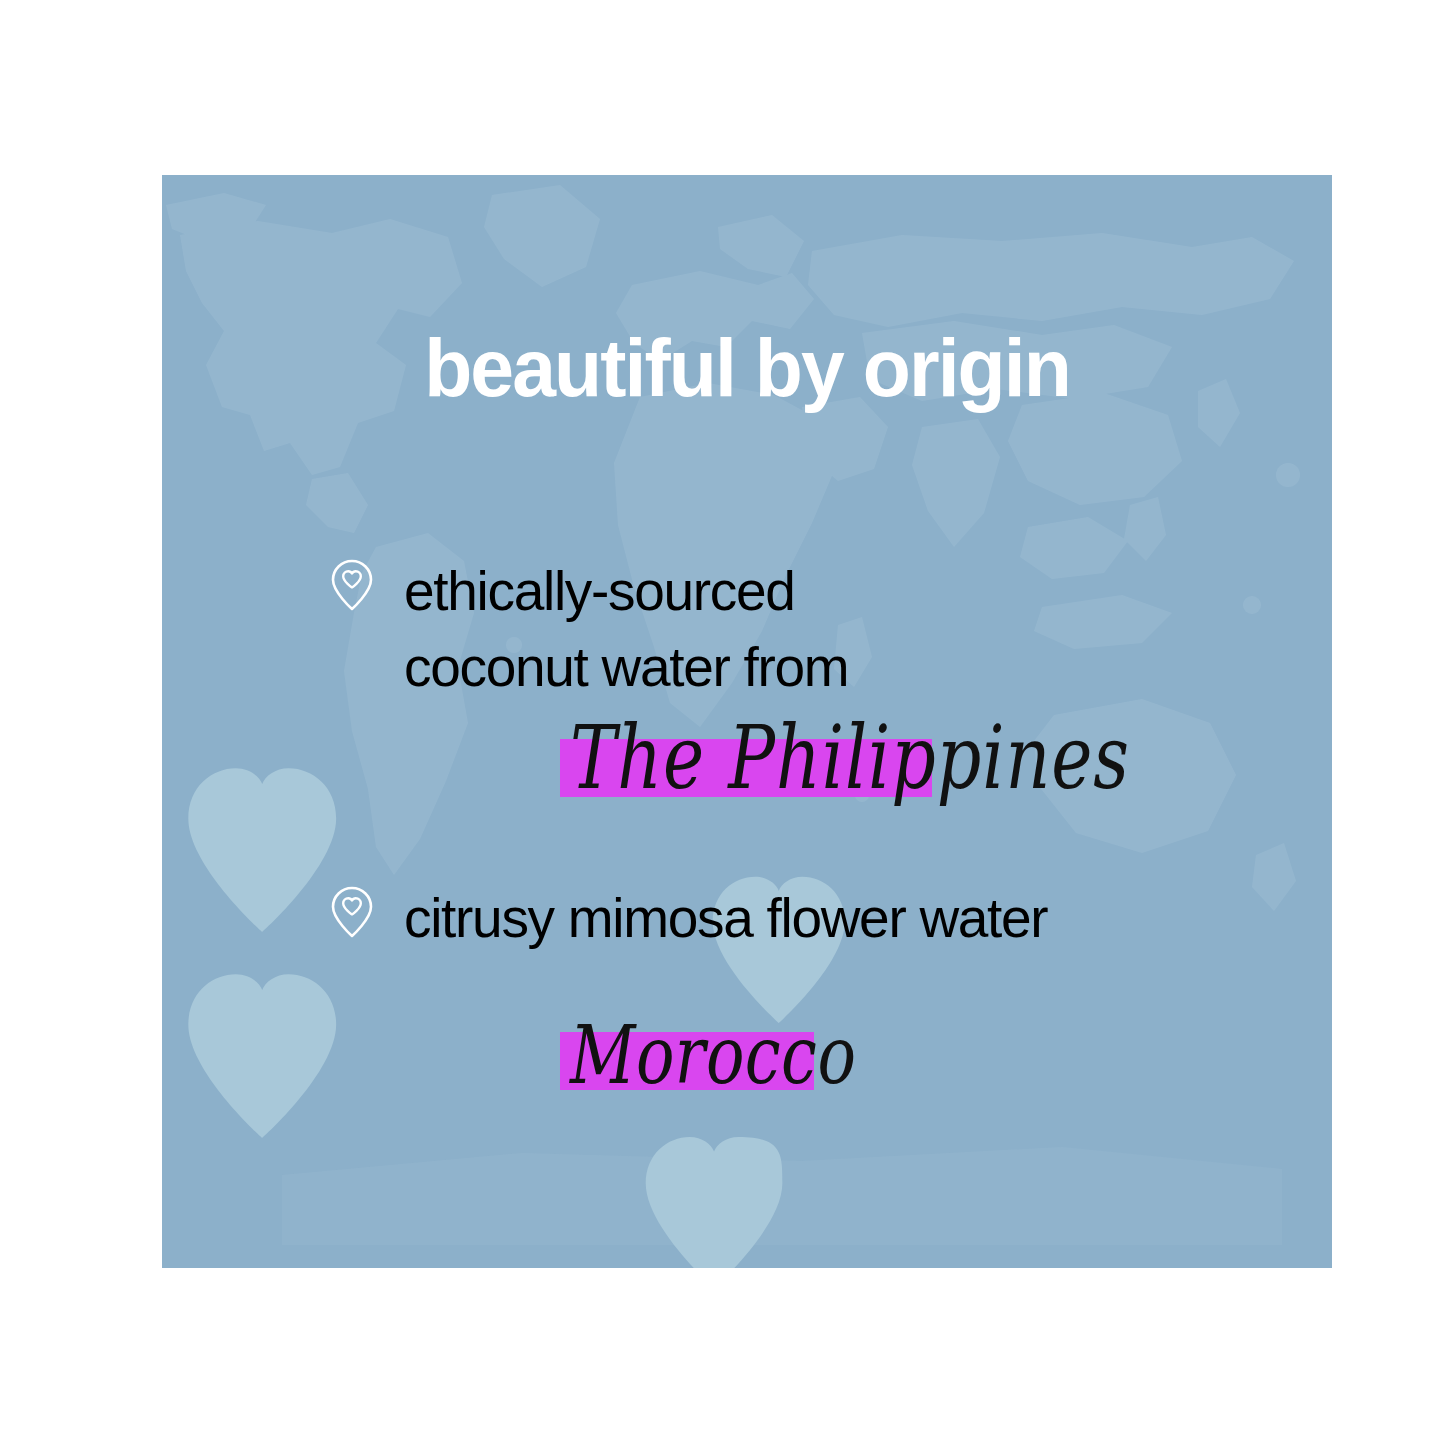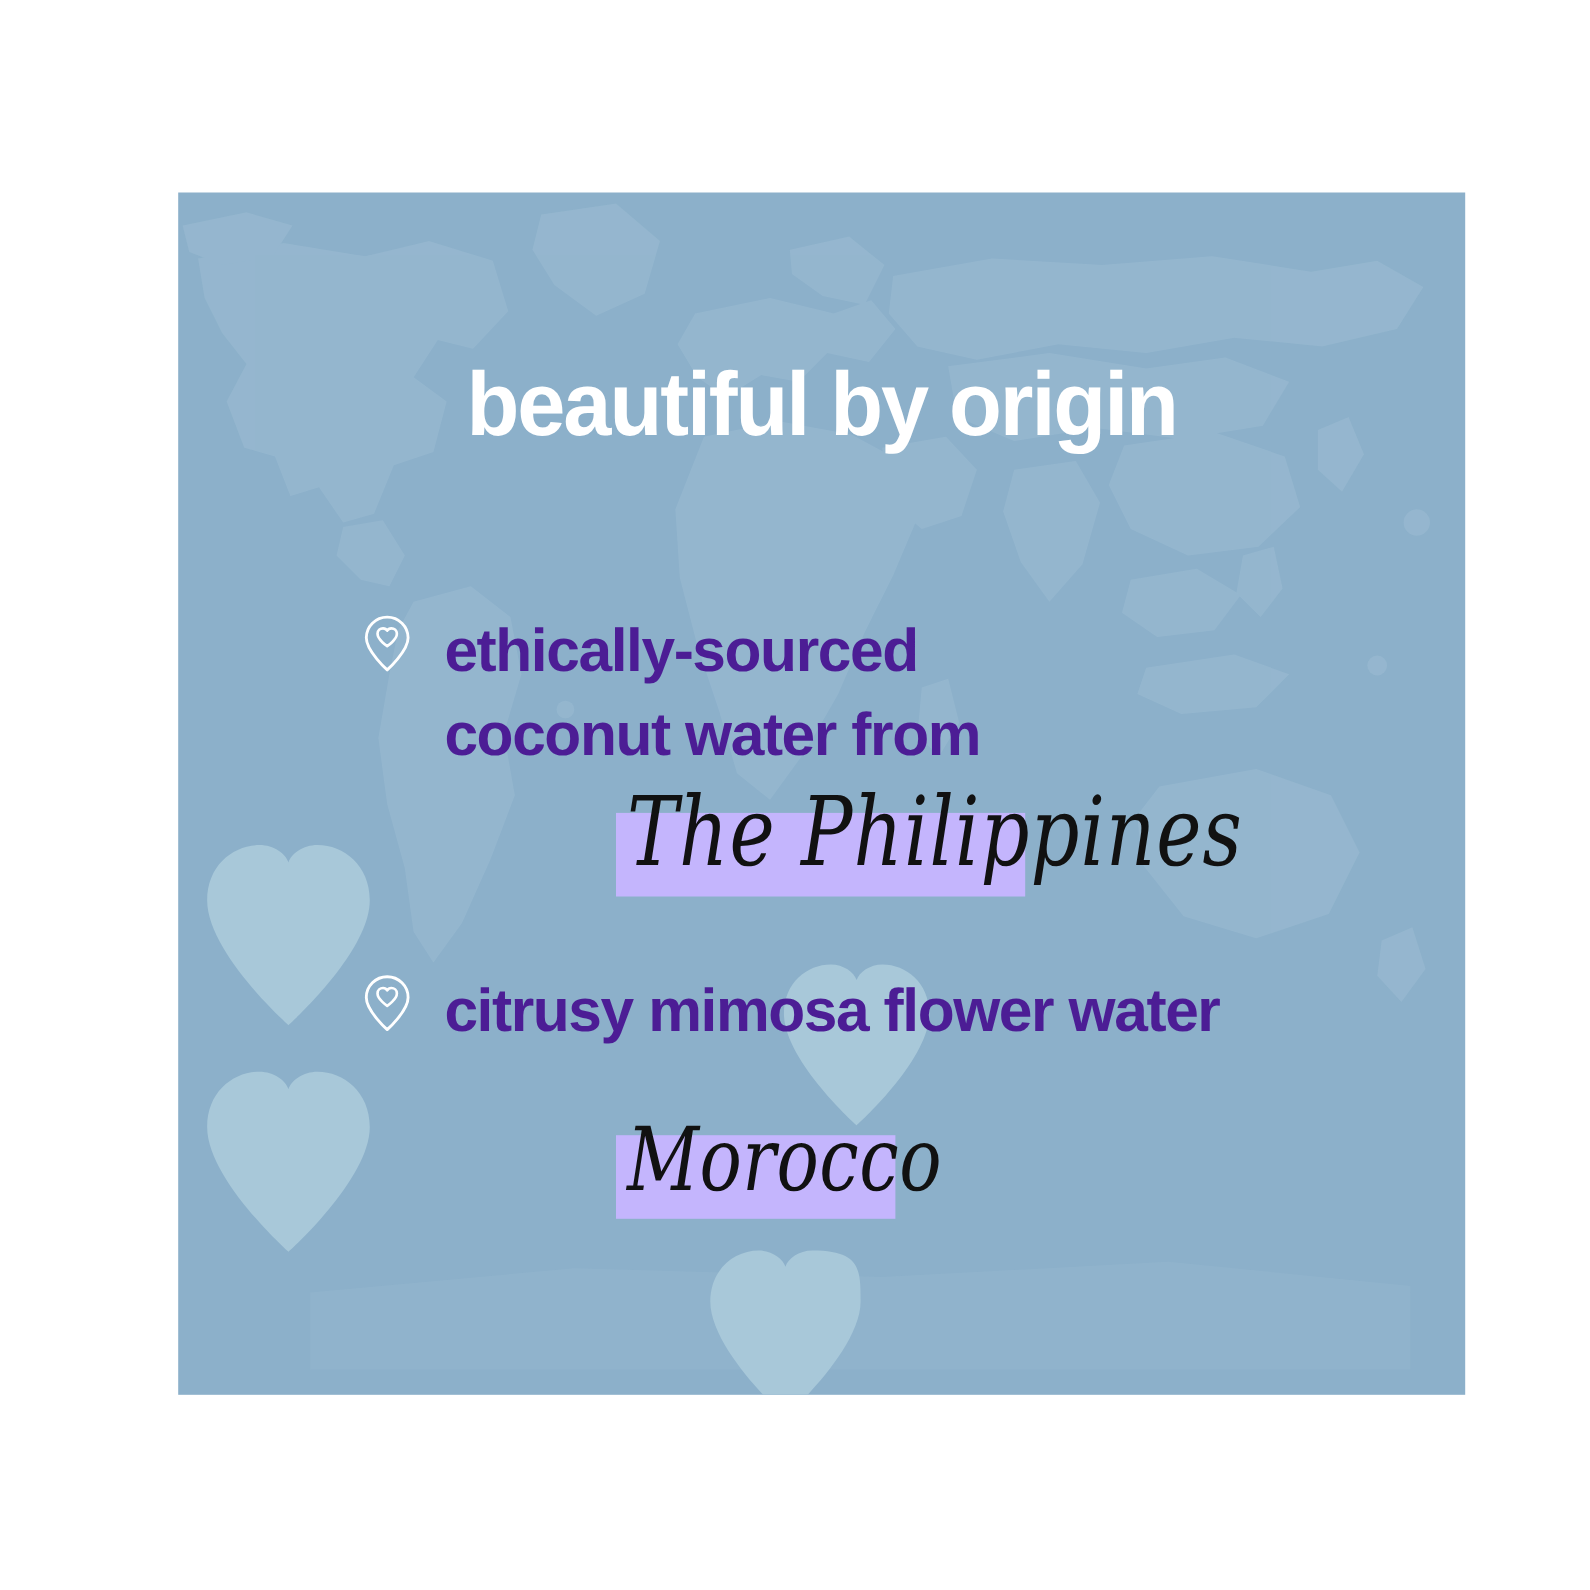--- a/index.html
+++ b/index.html
@@ -92,43 +92,43 @@
     position: absolute;
     left: 0;
     top: 6px;
     width: 44px;
     height: 52px;
   }
   .pin-icon svg { display: block; width: 100%; height: 100%; }
 
   .bullet-text {
     margin-left: 74px;
-    color: #4c1d95;
+    color: #000000;
     font-family: "Liberation Sans", sans-serif;
-    font-weight: bold;
+    font-weight: normal;
     font-size: 55px;
     line-height: 76px;
     letter-spacing: -1.3px;
     white-space: nowrap;
   }
   .bullet-text .line { display: block; }
 
   
   .origin-wrap {
     position: absolute;
     left: 230px;
   }
   .origin-1 { top: 186px; }
   .origin-2 { top: 152px; }
 
   .origin-band {
     position: relative;
     display: inline-block;
-    background: #c4b5fd;
-    height: 76px;
+    background: #d946ef;
+    height: 58px;
   }
   .origin-band.band-1 { width: 372px; }
   .origin-band.band-2 { width: 210px; padding-left: 44px; }
 
   .origin-script {
     position: absolute;
     left: 10px;
     top: -34px;
     color: #111111;
     font-family: "DejaVu Serif", serif;

